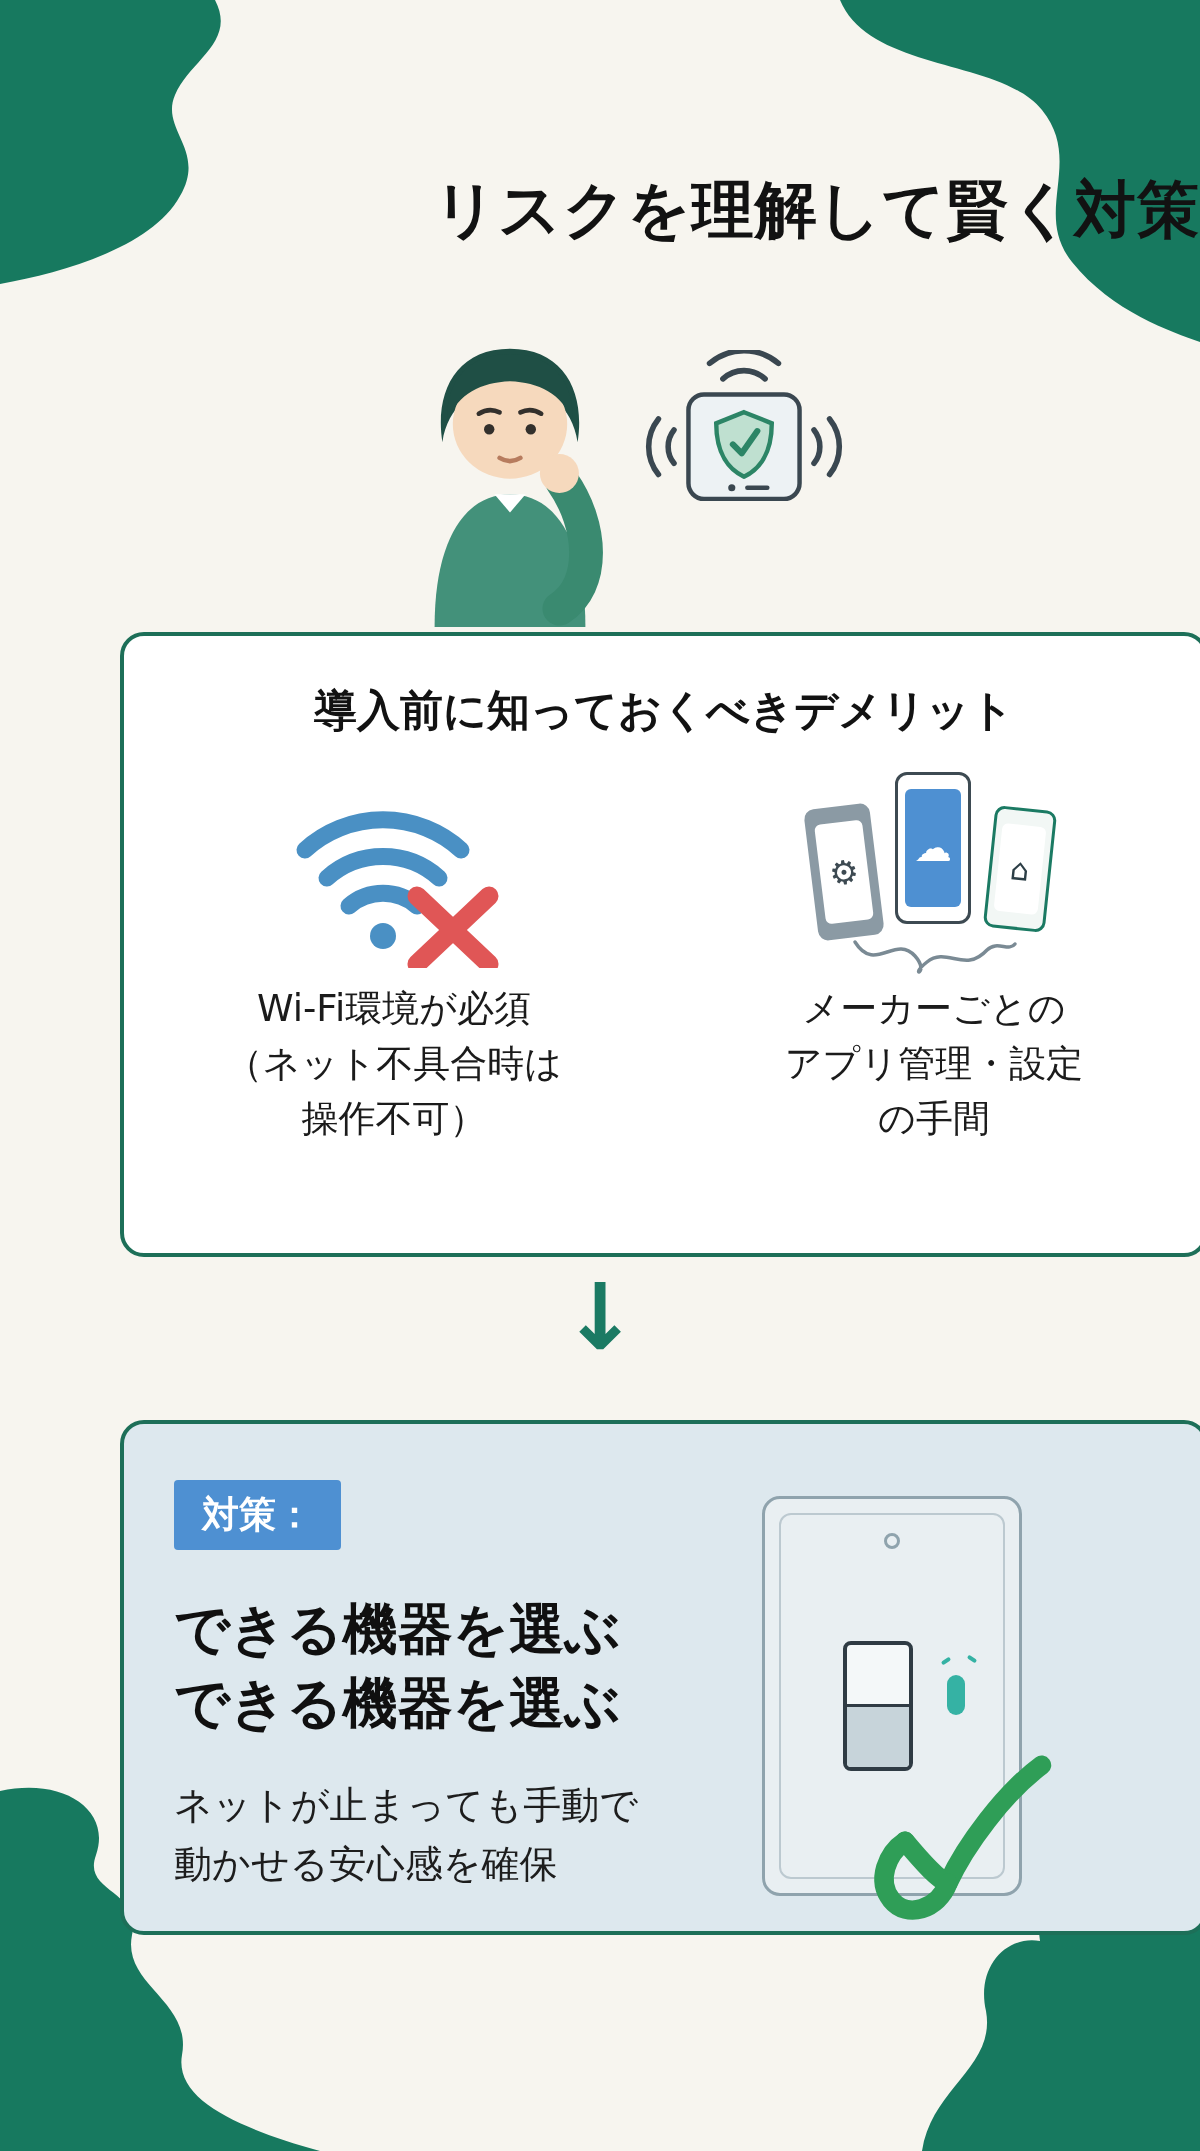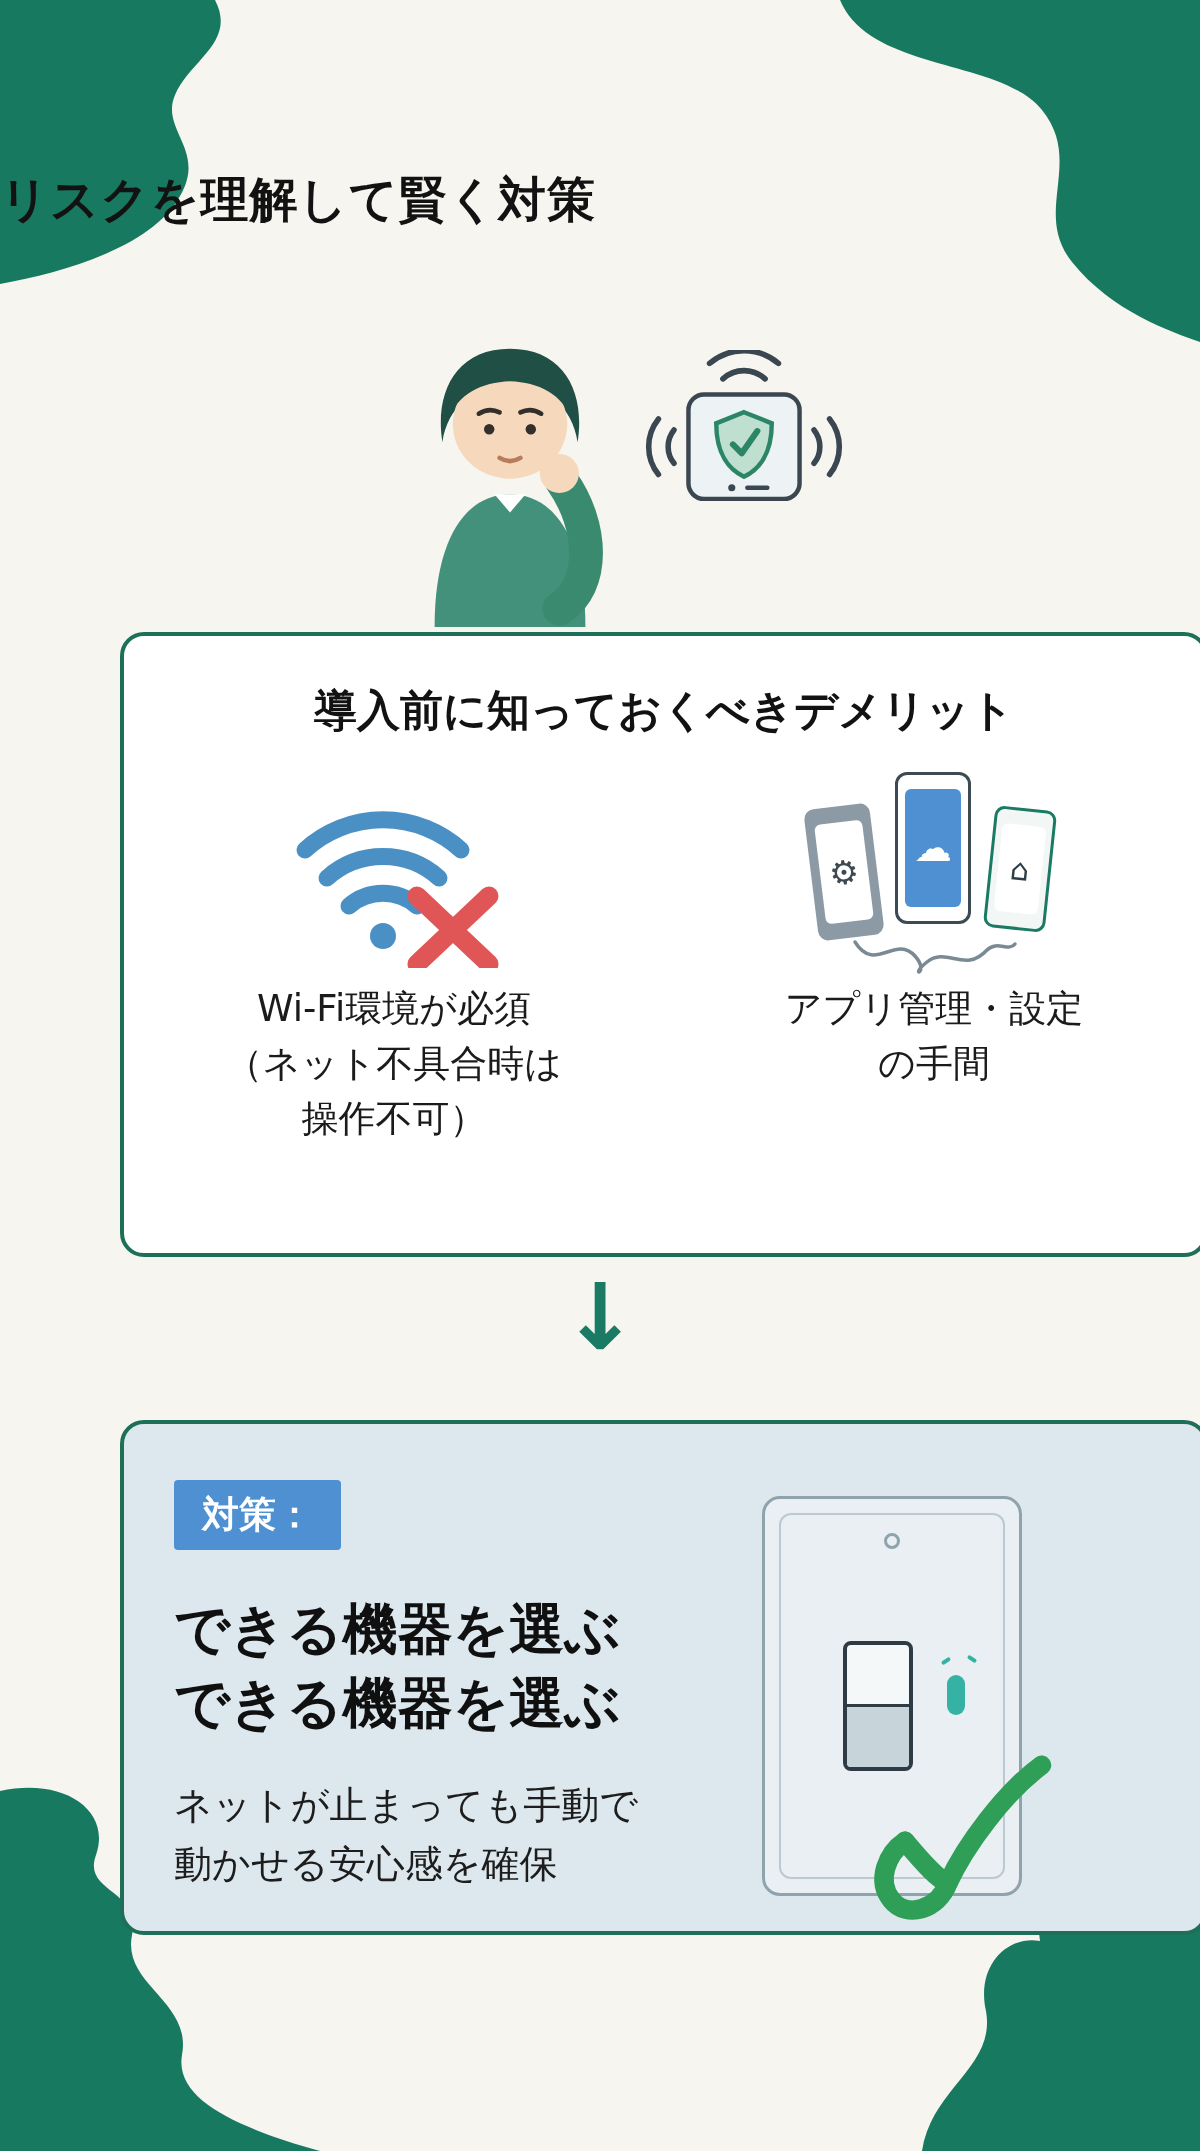--- a/index.html
+++ b/index.html
@@ -7,21 +7,21 @@
   .canvas {
     position:relative; width:1200px; height:2151px; margin:0 auto;
     background:#f7f5ef; overflow:hidden;
     font-family:"DejaVu Sans", sans-serif; color:#161616;
   }
   .blob { position:absolute; z-index:0; }
   .content { position:absolute; inset:0; z-index:1; }
 
   .title {
     position:absolute; top:168px; left:0; right:0;
-    text-align:left; font-size:48px; font-weight:900; letter-spacing:1px; color:#121212;
+    text-align:right; font-size:62px; font-weight:900; letter-spacing:1px; color:#121212;
   }
 
   
   .intro-illust { position:absolute; top:330px; left:380px; width:470px; height:305px; }
   .person-svg { position:absolute; left:0; top:0; }
   .device-svg { position:absolute; left:258px; top:20px; }
 
   
   .card {
     position:absolute; left:120px; width:1088px;
@@ -175,20 +175,21 @@
                 <div class="screen">
                     <span class="glyph">⌂</span>
                   </div>
               </div>
               <svg class="tangle" width="175" height="42" viewBox="0 0 175 42">
                 <path d="M8,8 C28,40 48,0 68,22 C84,40 60,44 80,28 C100,12 118,40 140,16 C150,6 162,18 168,10" stroke="#7a8a94" stroke-width="3.5" fill="none" stroke-linecap="round"></path>
               </svg>
             </div>
           </div>
           <div class="demerit-lines">
+            <div class="demerit-line">メーカーごとの</div>
             <div class="demerit-line">アプリ管理・設定</div>
             <div class="demerit-line">の手間</div>
           </div>
         </div>
 
       </div>
     </div>
 
     <div class="flow-arrow">↓</div>
 

